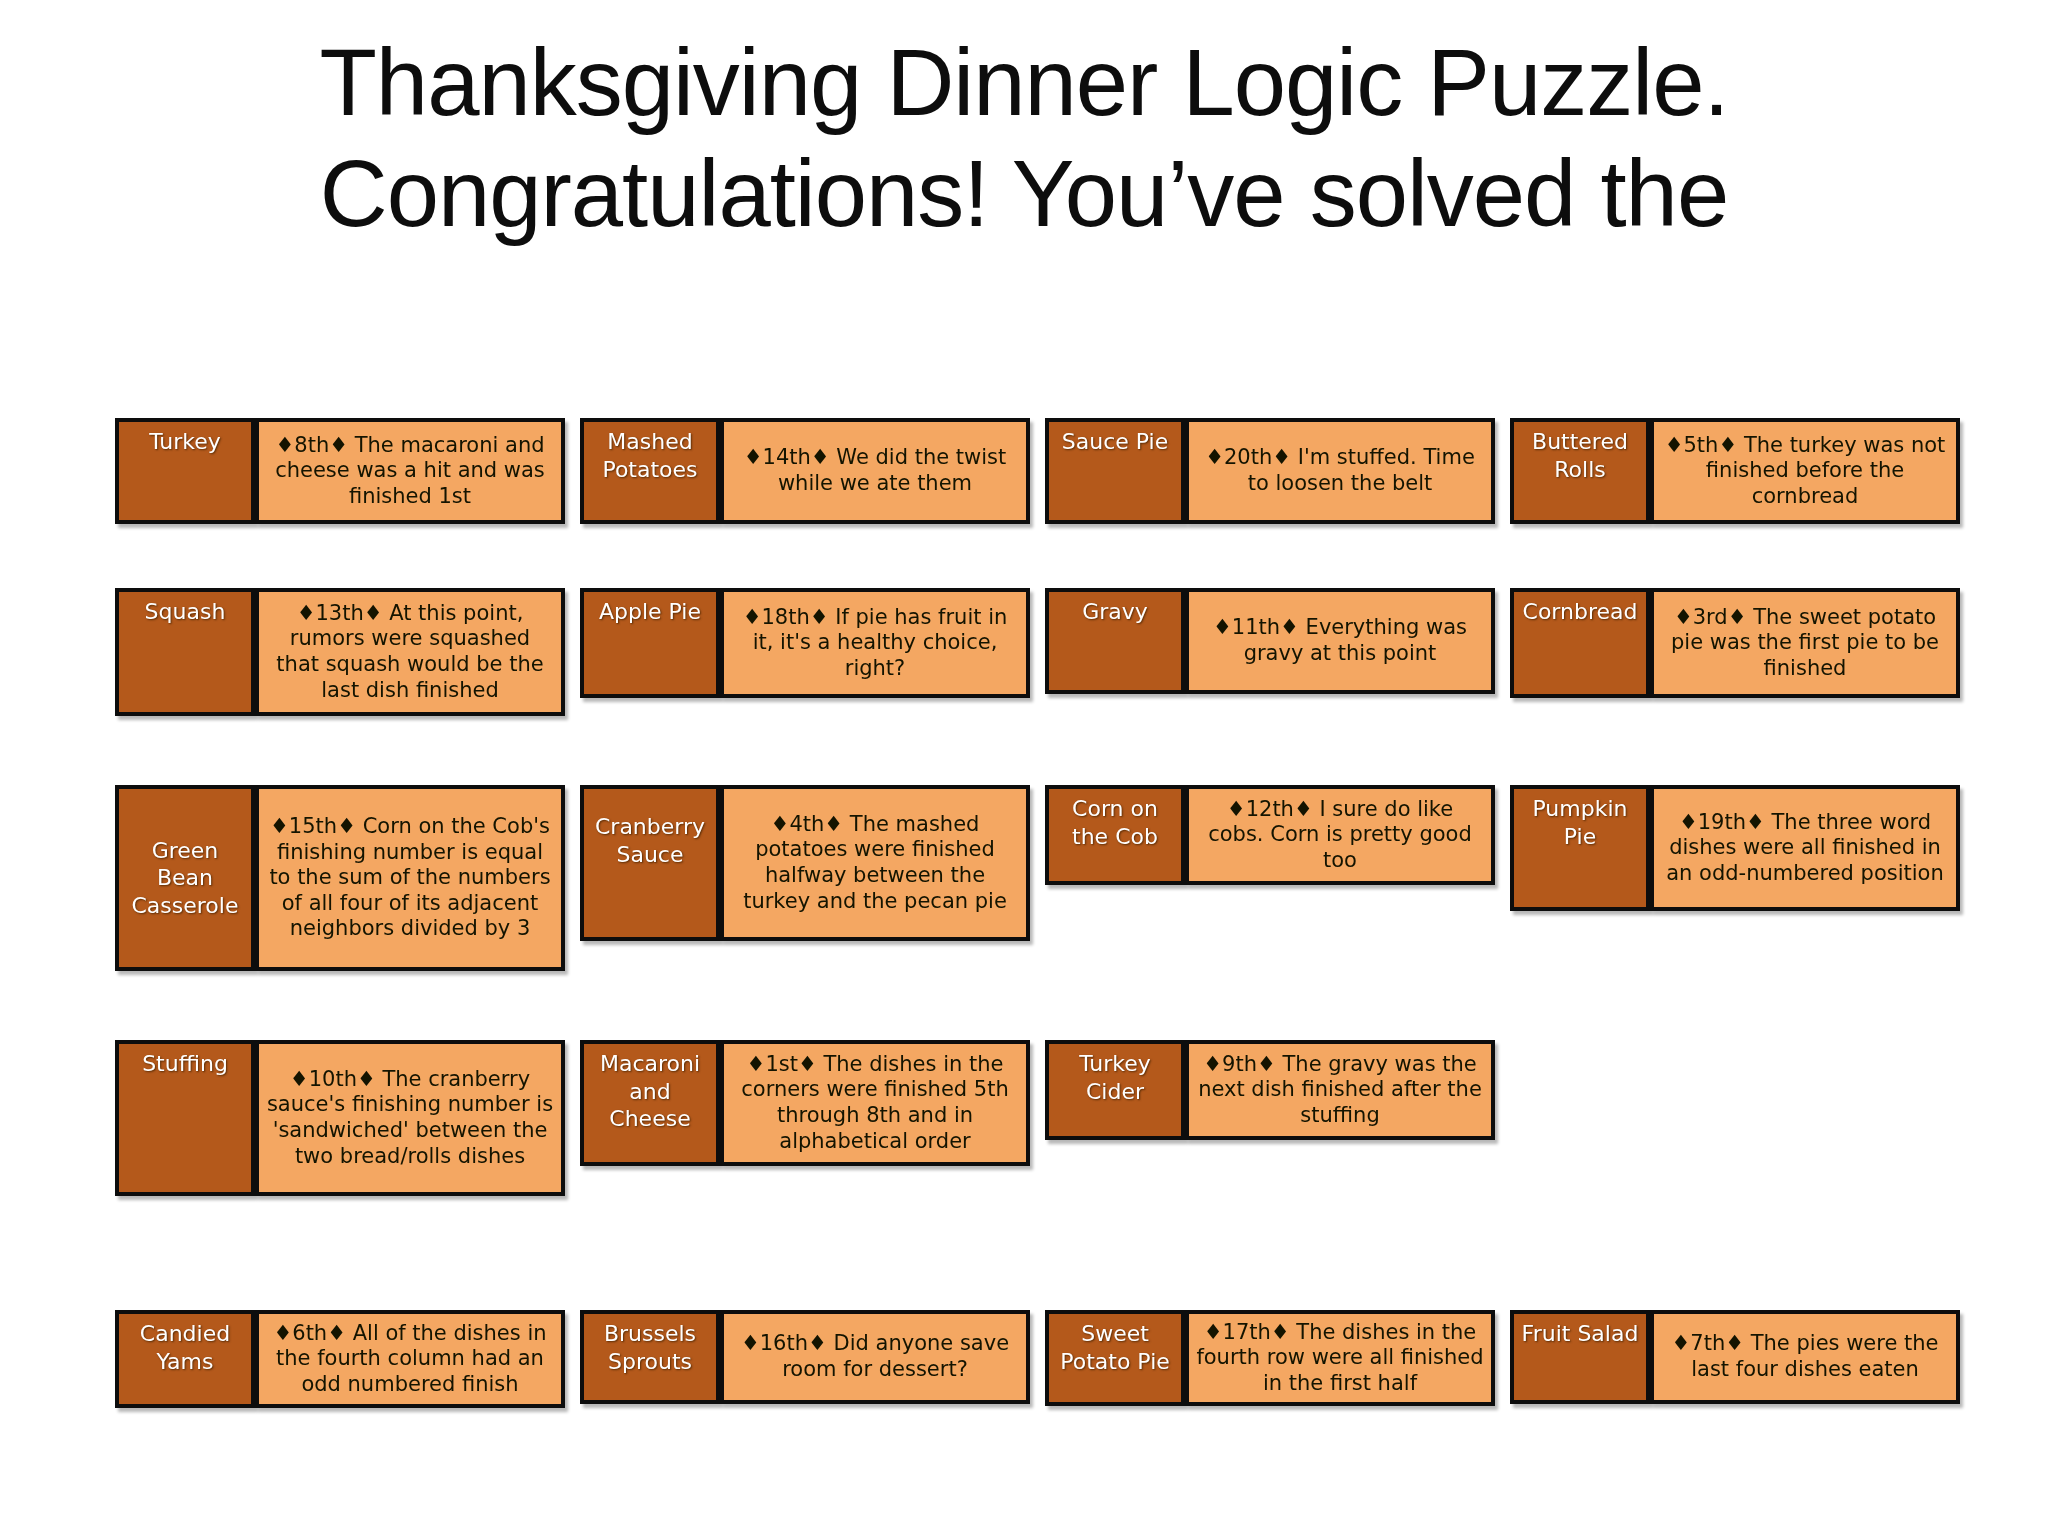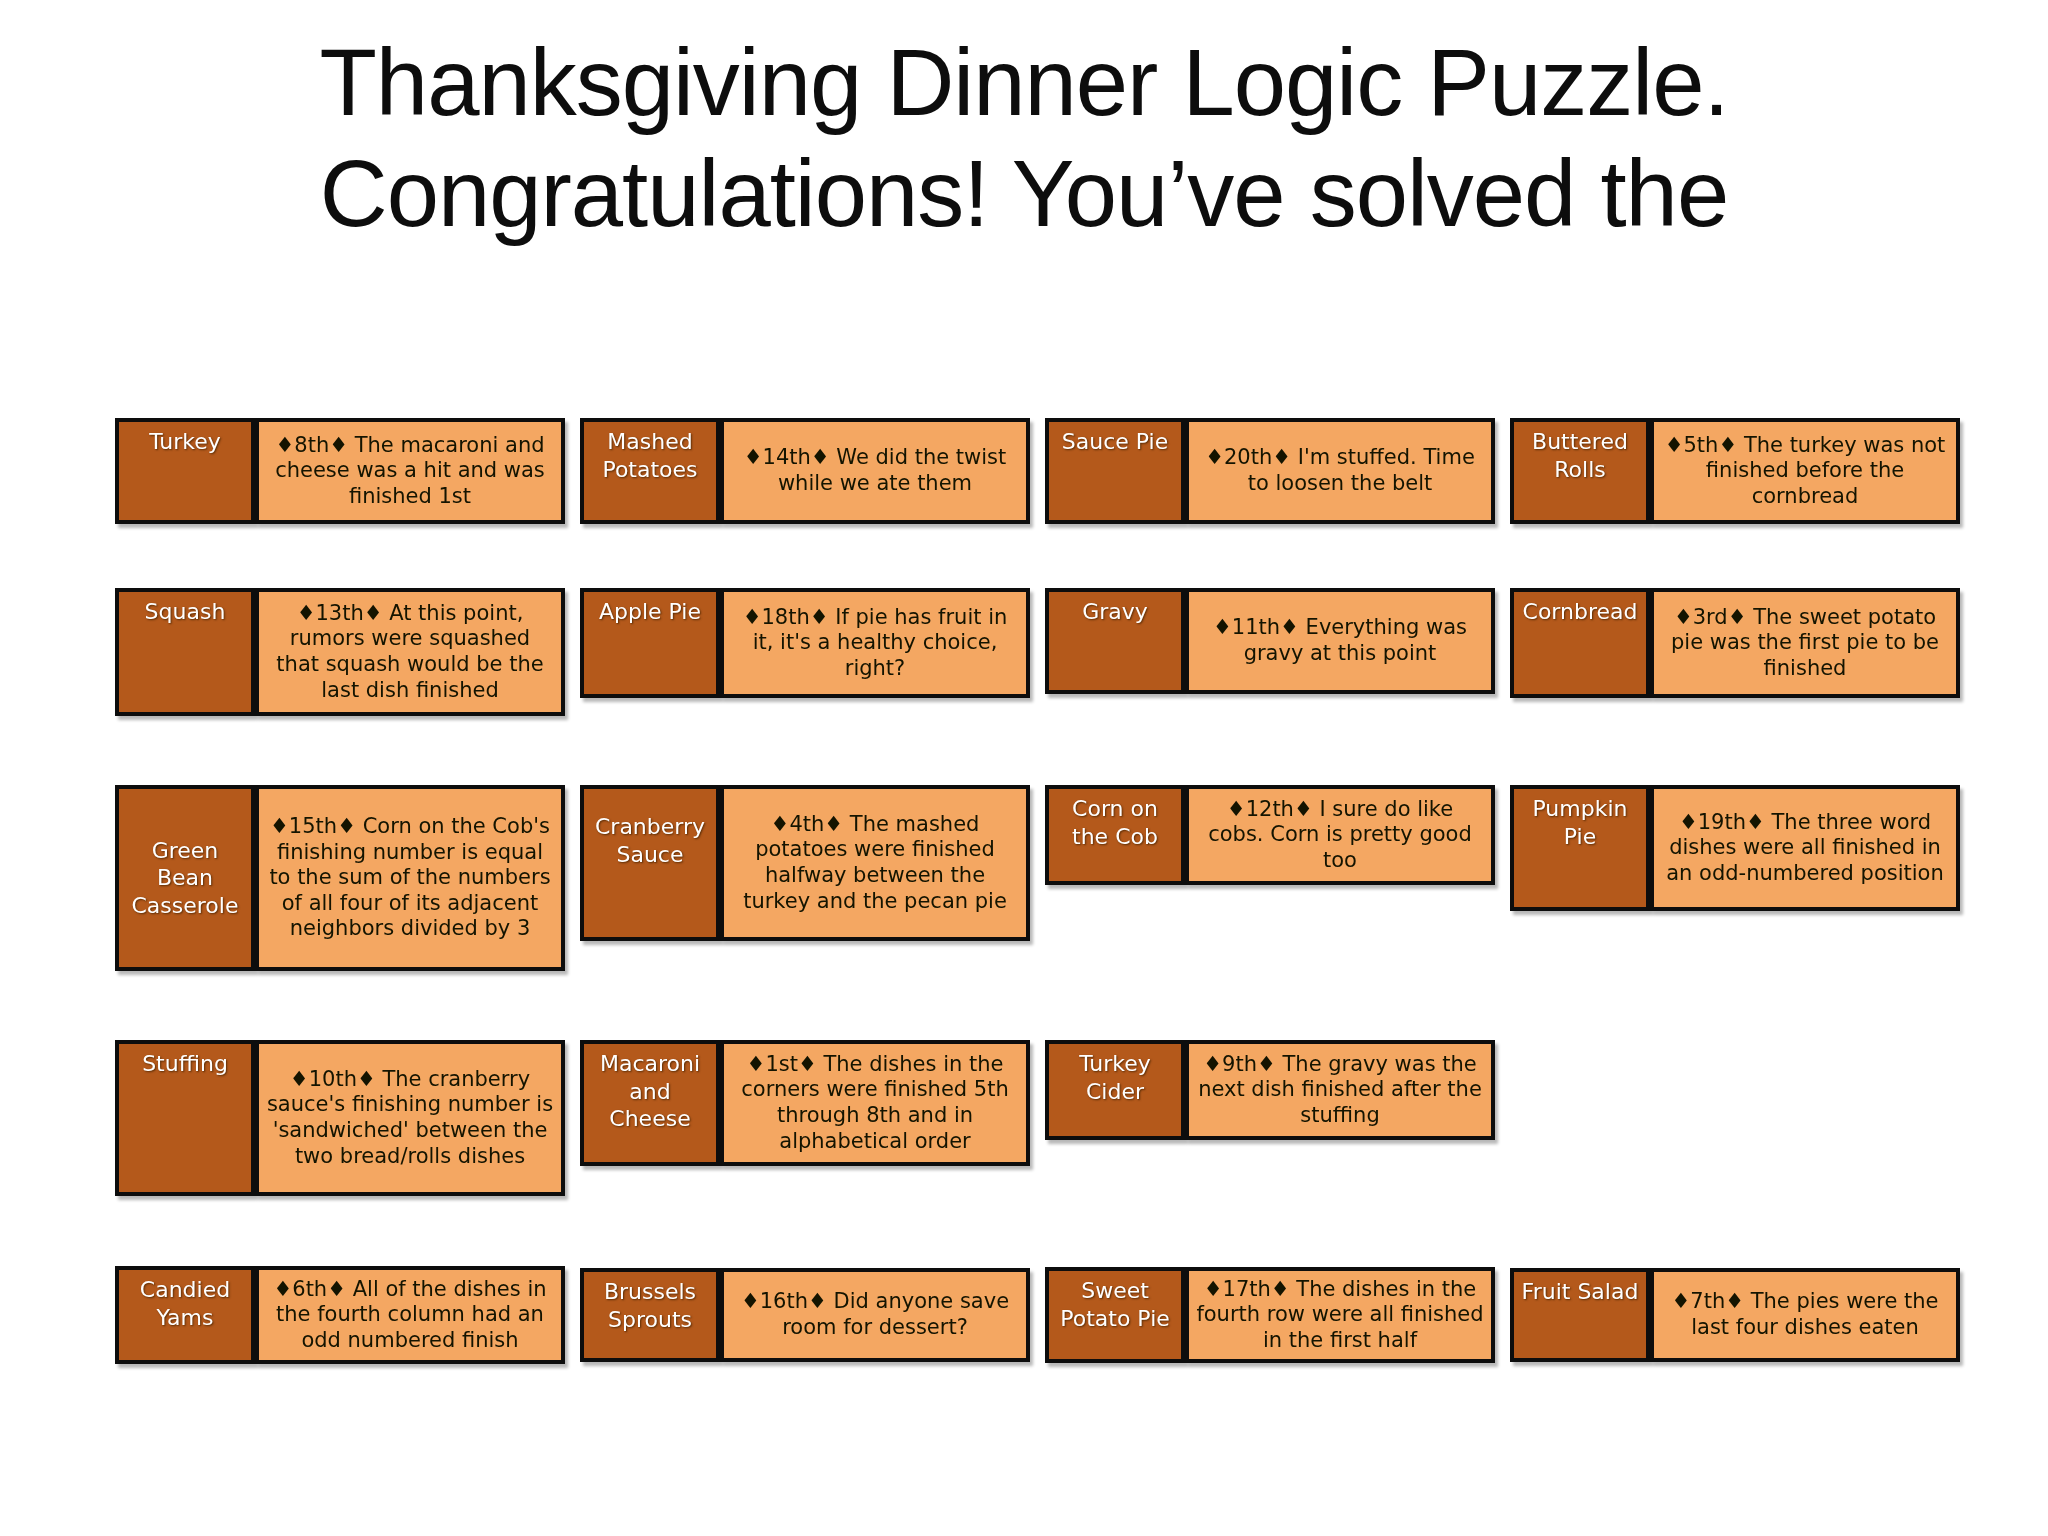--- a/index.html
+++ b/index.html
@@ -30,21 +30,21 @@
     position: absolute;
     left: 115px;
     display: flex;
     gap: 15px;
     align-items: flex-start;
   }
   .row-1 { top: 390px; border-radius: 8px; }
   .row-2 { top: 560px; }
   .row-3 { top: 757px; }
   .row-4 { top: 1012px; }
-  .row-5 { top: 1238px; align-items: center; }
+  .row-5 { top: 1282px; }
   .pair {
     display: flex;
     align-items: stretch;
     width: 450px;
   }
   .dish {
     box-sizing: border-box;
     width: 140px;
     flex: 0 0 140px;
     background: #b4591b;

